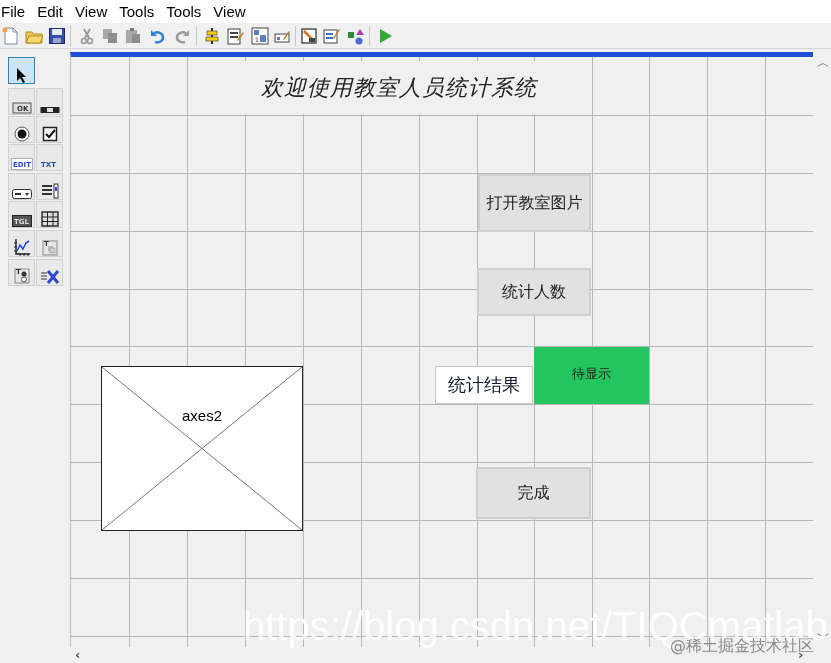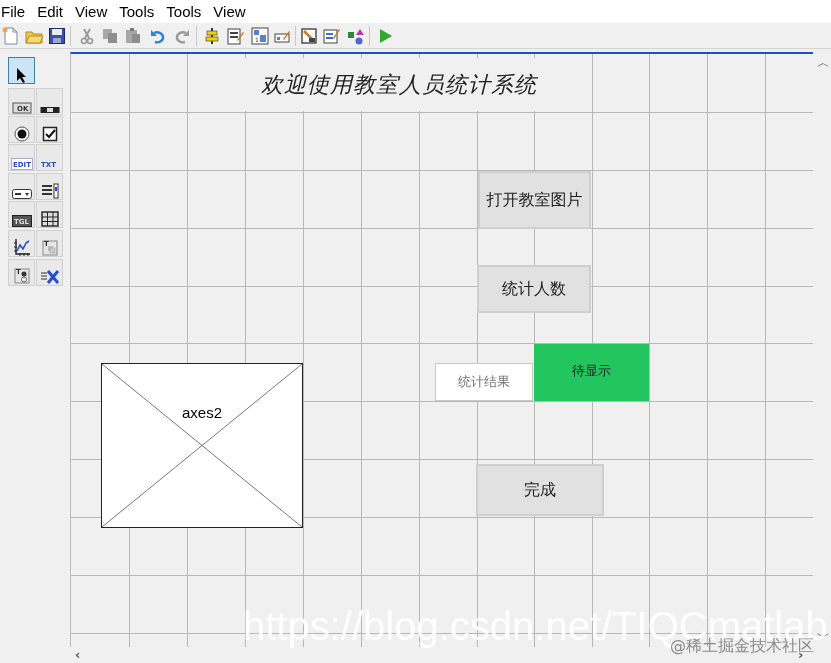--- a/index.html
+++ b/index.html
@@ -5,31 +5,31 @@
   * { box-sizing: border-box; margin: 0; padding: 0; }
   html, body { width: 831px; height: 663px; overflow: hidden; background: #f0f0f0; font-family: "DejaVu Sans", sans-serif; }
   .menubar { position: absolute; left: 0; top: 0; width: 831px; height: 23px; background: #ffffff; display: flex; align-items: center; padding-left: 0; }
   .menu-item { font-family: "Liberation Sans", sans-serif; font-size: 15px; color: #000; margin-right: 10px; padding: 0 1px; line-height: 23px; cursor: default; }
   .toolbar { position: absolute; left: 0; top: 23px; width: 831px; height: 26px; background: #f0f0f0; border-bottom: 1px solid #d4d4d4; }
   .tb-btn { position: absolute; top: 2px; width: 22px; height: 22px; display: flex; align-items: center; justify-content: center; }
   .tb-sep { position: absolute; top: 3px; width: 1px; height: 20px; background: #c8c8c8; }
   .palette { position: absolute; left: 0; top: 50px; width: 70px; height: 597px; background: #f0f0f0; }
   .pal-btn { position: absolute; width: 27px; height: 27px; border: 1px solid #d0d0d0; background: #e9e9e9; display: flex; align-items: flex-end; justify-content: center; }
   .pal-btn.selected { background: #cce4f7; border: 1px solid #3c7fb1; }
-  .canvas { position: absolute; left: 70px; top: 52px; width: 743px; height: 595px; background: #f0f0f0; border-top: 2px solid #1d4ed8; border-left: 1px solid #bdbdbd; overflow: hidden; }
+  .canvas { position: absolute; left: 70px; top: 52px; width: 743px; height: 595px; background: #f0f0f0; border-top: 5px solid #1d4ed8; border-left: 1px solid #bdbdbd; overflow: hidden; }
   .gv { position: absolute; top: 0; width: 1px; height: 100%; background: #b8b8b8; }
   .gh { position: absolute; left: 0; height: 1px; width: 100%; background: #b8b8b8; }
   .comp { position: absolute; }
   .title-panel { background: #f0f0f0; display: flex; align-items: center; justify-content: center; }
   .title-text { font-family: "DejaVu Serif", serif; font-style: italic; font-size: 22px; color: #222; letter-spacing: 1px; }
   .axes { background: #fff; border: 1px solid #222; }
   .axes svg { position: absolute; left: 0; top: 0; }
   .axes-label { position: absolute; left: 0; width: 100%; text-align: center; font-family: "Liberation Sans", sans-serif; font-size: 15px; color: #000; }
   .pushbtn { background: #e1e1e1; border: 2px solid #cfcfcf; display: flex; align-items: center; justify-content: center; font-size: 16px; color: #222; }
-  .editbox { background: #fff; border: 1px solid #c8c8c8; display: flex; align-items: center; justify-content: center; font-size: 13px; color: #737373; }
+  .editbox { background: #fff; border: 1px solid #c8c8c8; display: flex; align-items: center; justify-content: center; font-size: 18px; color: #0f172a; }
   .static { background: #22c55e; display: flex; align-items: flex-start; justify-content: center; padding-top: 20px; font-size: 13px; color: #222; }
   .vscroll { position: absolute; left: 813px; top: 50px; width: 18px; height: 597px; background: #f0f0f0; }
   .hscroll { position: absolute; left: 70px; top: 647px; width: 743px; height: 16px; background: #f0f0f0; }
   .scroll-arrow { position: absolute; font-size: 13px; color: #555; font-family: "DejaVu Sans", sans-serif; }
   .wm-url { position: absolute; left: 243px; top: 604px; font-family: "Liberation Sans", sans-serif; font-size: 40px; color: rgba(255,255,255,0.92); white-space: nowrap; pointer-events: none; }
   .wm-jj { position: absolute; left: 670px; top: 636px; font-size: 16px; color: #8a8a8a; white-space: nowrap; pointer-events: none; }
 </style>
 </head>
 <body>
 
@@ -297,21 +297,21 @@
   </div>
 
   <div class="comp pushbtn" style="left:407px;top:117px;width:113px;height:58px">打开教室图片</div>
 
   <div class="comp pushbtn" style="left:406px;top:211px;width:114px;height:48px">统计人数</div>
 
   <div class="comp editbox" style="left:364px;top:309px;width:98px;height:38px">统计结果</div>
 
   <div class="comp static" style="left:463px;top:290px;width:115px;height:57px;padding-top:18px">待显示</div>
 
-  <div class="comp pushbtn" style="left:405px;top:410px;width:128px;height:52px">完成</div>
+  <div class="comp pushbtn" style="left:405px;top:410px;width:115px;height:52px">完成</div>
 </div>
 
 <div class="vscroll">
   <span class="scroll-arrow" style="left:4px;top:4px">︿</span>
   <span class="scroll-arrow" style="left:4px;top:578px">﹀</span>
 </div>
 <div class="hscroll">
   <span class="scroll-arrow" style="left:5px;top:0px;font-weight:bold">‹</span>
   <span class="scroll-arrow" style="left:728px;top:0px;font-weight:bold">›</span>
 </div>

